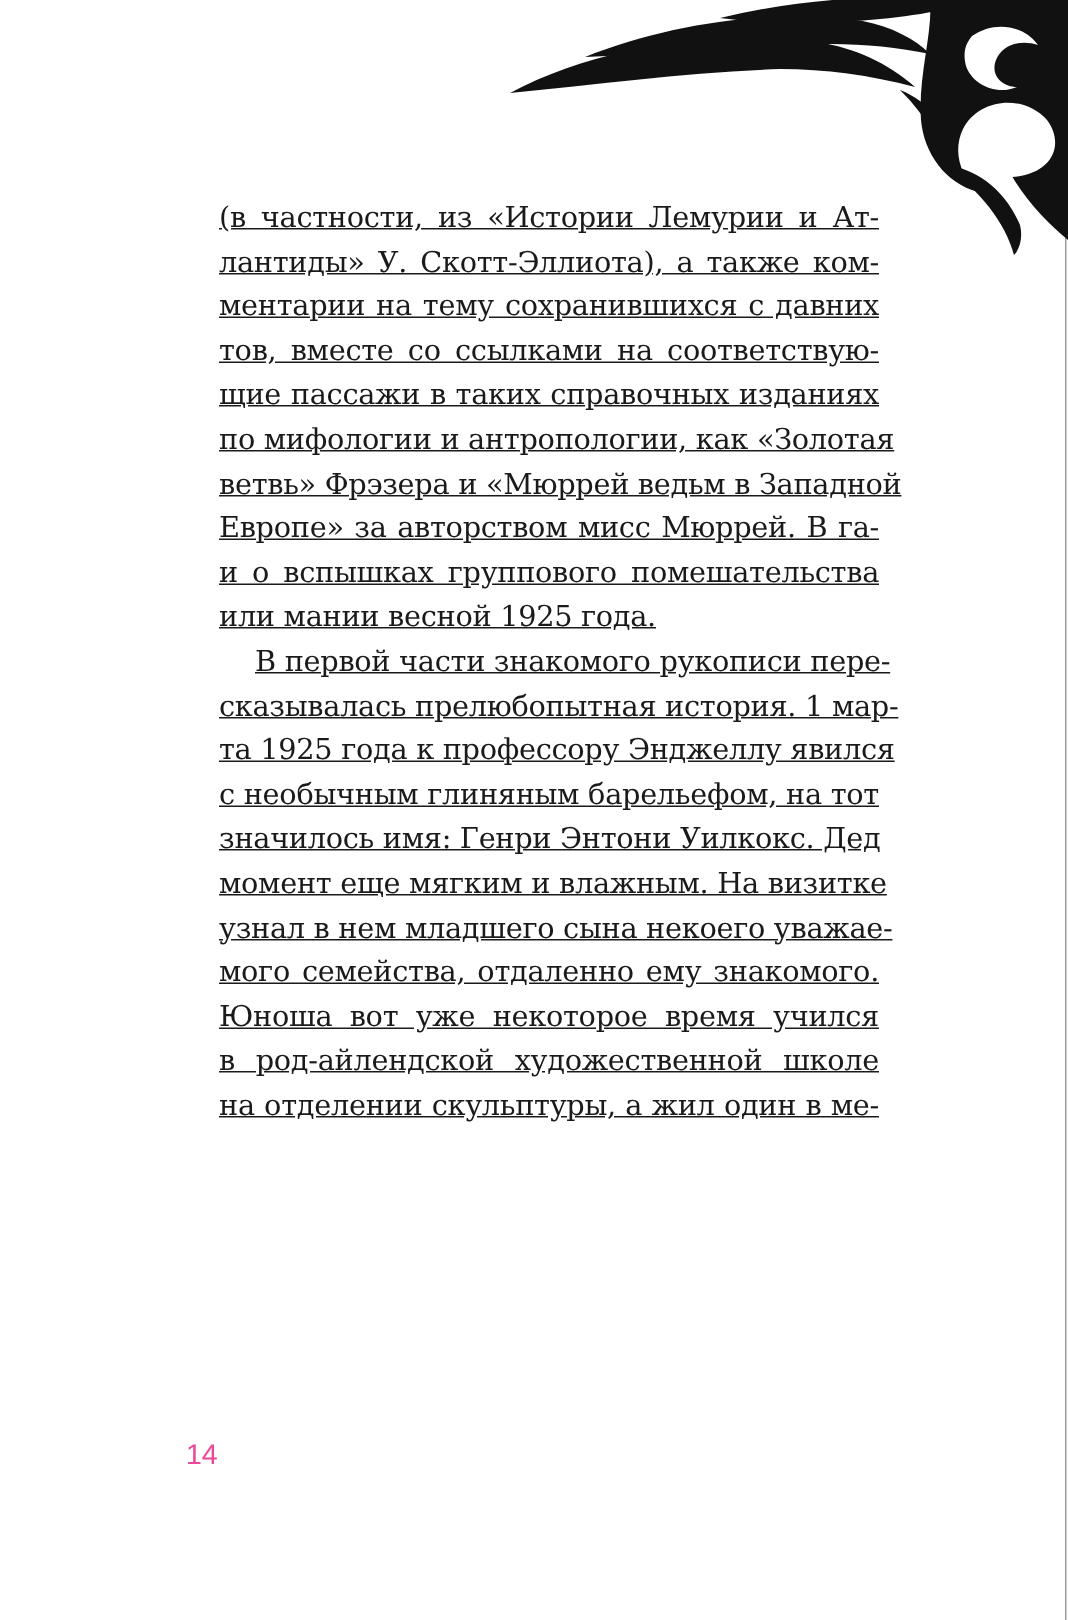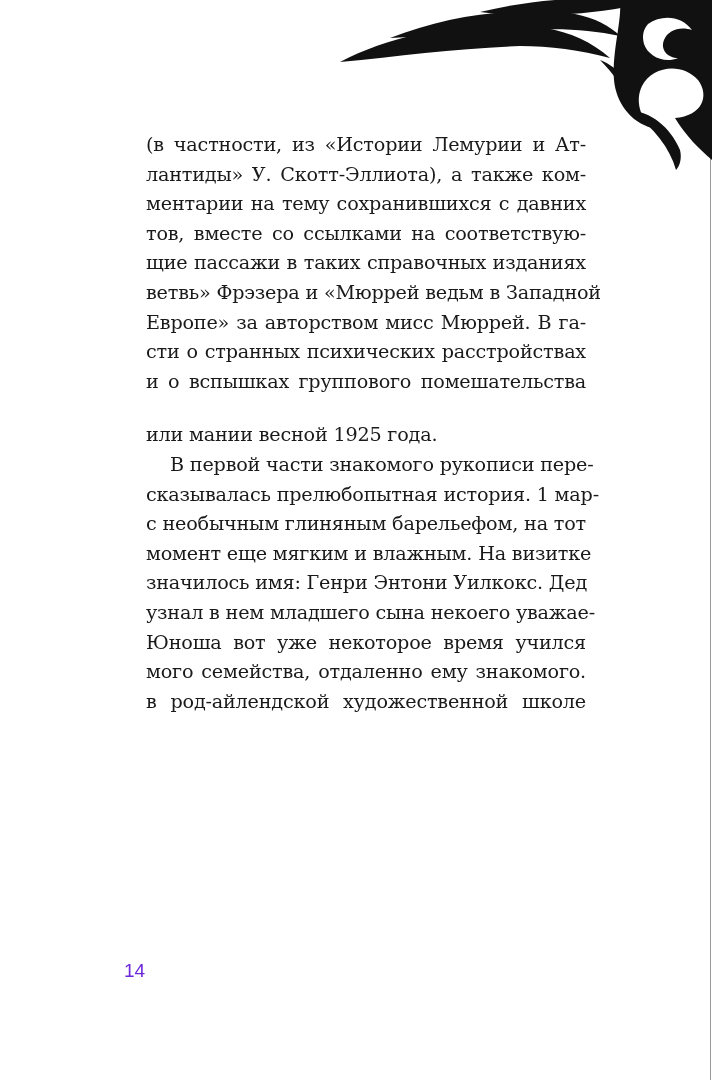--- a/index.html
+++ b/index.html
@@ -15,28 +15,28 @@
   }
   .ornament {
     position: absolute; left: 330px; top: 0; width: 382px; height: 170px;
   }
   .text-block {
     position: absolute; left: 146px; top: 130px; width: 440px;
     font-size: 19.2px; line-height: 29.6px; letter-spacing: -0.2px;
   }
   .line {
     display: block; white-space: nowrap;
-    text-align: justify; text-align-last: justify; height: 29.6px;
+    text-align: justify; text-align-last: justify; height: 29.6px; text-decoration: underline;
   }
-  .line.last { text-align-last: left; margin-top: 24px; }
+  .line.last { text-align-last: left; }
   .line.indent { padding-left: 24px; }
   .page-number {
     position: absolute; left: 124px; top: 960px;
     font-family: "Liberation Sans", sans-serif;
-    font-size: 19px; color: #6d28d9;
+    font-size: 19px; color: #ec4899;
   }
 </style>
 </head>
 <body>
 
 <div class="edge-line"></div>
 
 <svg class="ornament" viewBox="0 0 382 170" xmlns="http://www.w3.org/2000/svg">
   <g fill="#111111">
 
@@ -56,32 +56,34 @@
   </g>
 </svg>
 
 <div class="text-block">
   <div>
     <span class="line">(в частности, из «Истории Лемурии и Ат-</span>
     <span class="line">лантиды» У. Скотт-Эллиота), а также ком-</span>
     <span class="line">ментарии на тему сохранившихся с давних</span>
     <span class="line">тов, вместе со ссылками на соответствую-</span>
     <span class="line">щие пассажи в таких справочных изданиях</span>
+    <span class="line">по мифологии и антропологии, как «Золотая</span>
     <span class="line">ветвь» Фрэзера и «Мюррей ведьм в Западной</span>
     <span class="line">Европе» за авторством мисс Мюррей. В га-</span>
-    <span class="line">сти о странных психических расстройствах</span>
     <span class="line">и о вспышках группового помешательства</span>
     <span class="line last">или мании весной 1925 года.</span>
   </div>
   <div>
     <span class="line indent">В первой части знакомого рукописи пере-</span>
     <span class="line">сказывалась прелюбопытная история. 1 мар-</span>
+    <span class="line">та 1925 года к профессору Энджеллу явился</span>
     <span class="line">с необычным глиняным барельефом, на тот</span>
+    <span class="line">значилось имя: Генри Энтони Уилкокс. Дед</span>
     <span class="line">момент еще мягким и влажным. На визитке</span>
-    <span class="line">значилось имя: Генри Энтони Уилкокс. Дед</span>
     <span class="line">узнал в нем младшего сына некоего уважае-</span>
+    <span class="line">мого семейства, отдаленно ему знакомого.</span>
     <span class="line">Юноша вот уже некоторое время учился</span>
-    <span class="line">мого семейства, отдаленно ему знакомого.</span>
     <span class="line">в род-айлендской художественной школе</span>
+    <span class="line">на отделении скульптуры, а жил один в ме-</span>
   </div>
 </div>
 
 <div class="page-number">14</div>
 
 </body></html>

